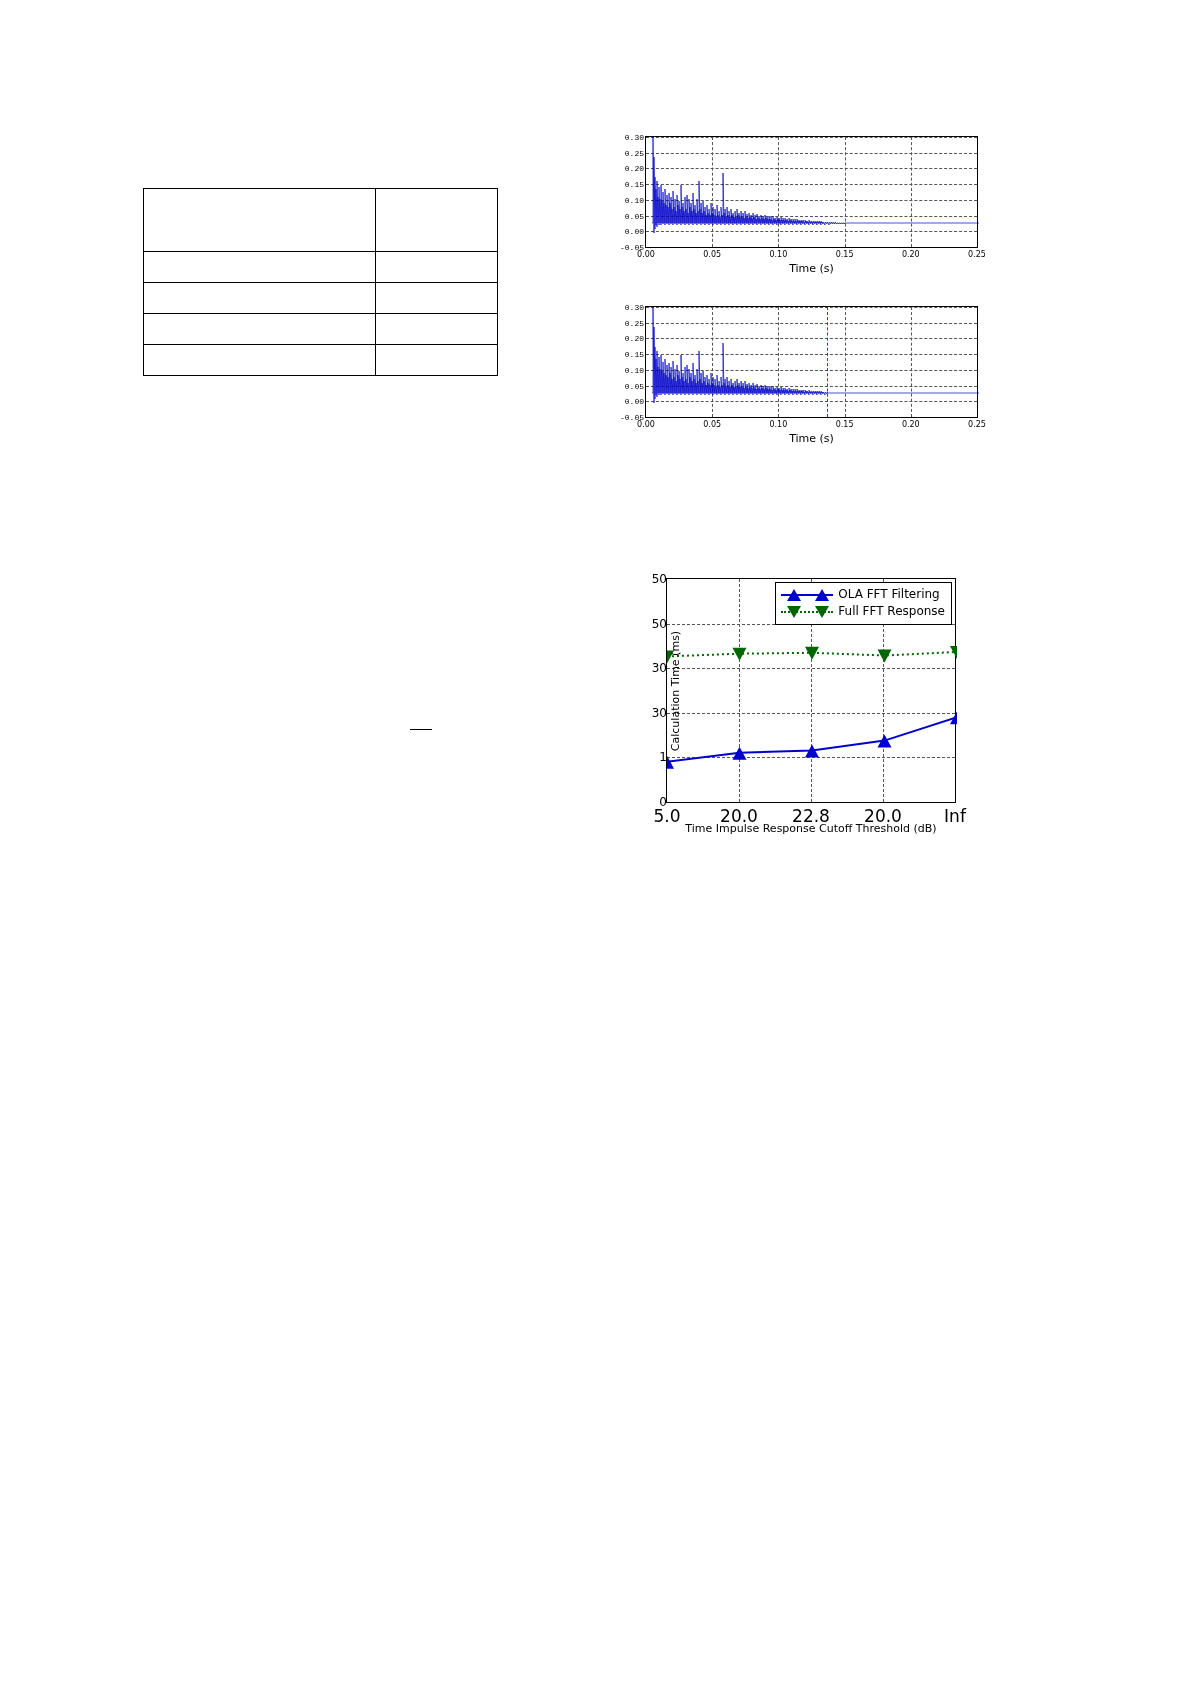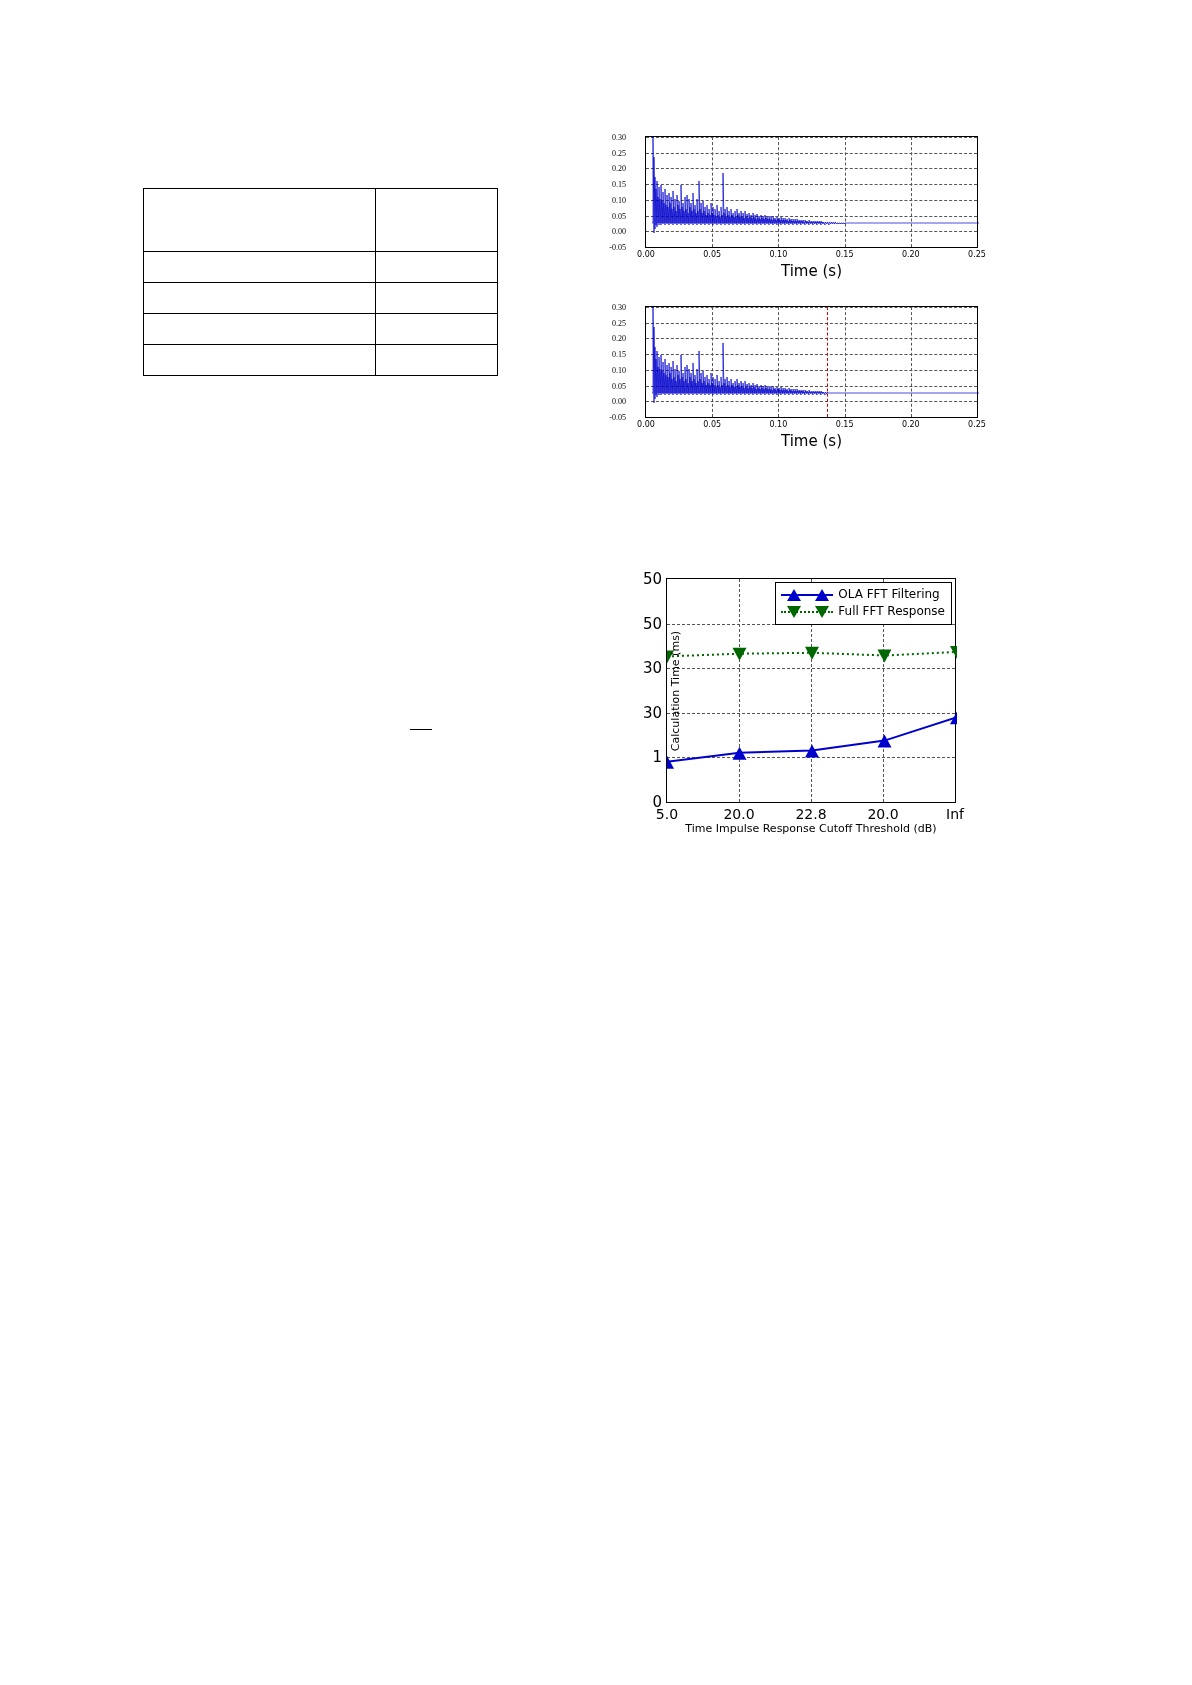--- a/index.html
+++ b/index.html
@@ -70,44 +70,44 @@
   }
   .plotbox {
     position: relative;
     background: #ffffff;
     border: 1px solid #000000;
     box-sizing: border-box;
   }
   .ytick {
     position: absolute;
     right: 100%;
-    margin-right: 20px;
+    margin-right: 2px;
     transform: translateY(-50%);
     font-size: 8px;
-    font-family: Liberation Serif, serif;
+    font-family: Liberation Mono, monospace;
     white-space: nowrap;
     color: #000;
   }
   .xtick {
     position: absolute;
     top: 100%;
     margin-top: 3px;
     transform: translateX(-50%);
     font-size: 8px;
     font-family: "DejaVu Sans", sans-serif;
     white-space: nowrap;
     color: #000;
   }
   .xlabel {
     position: absolute;
     top: 100%;
     margin-top: 15px;
     width: 100%;
     text-align: center;
-    font-size: 15px;
+    font-size: 11px;
     font-family: "DejaVu Sans", sans-serif;
     color: #000;
   }
   .gridline-h {
     position: absolute;
     left: 0;
     width: 100%;
     border-top: 1px dashed #555;
     height: 0;
   }
@@ -149,31 +149,30 @@
     margin-top: 20px;
     width: 100%;
     text-align: center;
     font-size: 11px;
     font-family: "DejaVu Sans", sans-serif;
     white-space: nowrap;
   }
   .calc-ytick {
     position: absolute;
     right: 100%;
-    margin-right: 5px;
     transform: translateY(-50%);
-    font-size: 15px;
+    font-size: 12px;
     font-family: "DejaVu Sans", sans-serif;
   }
   .calc-xtick {
     position: absolute;
     top: 100%;
     margin-top: 4px;
     transform: translateX(-50%);
-    font-size: 14px;
+    font-size: 17px;
     font-family: "DejaVu Sans", sans-serif;
   }
   #calc-legend {
     position: absolute;
     right: 3px;
     top: 3px;
     border: 1px solid #000;
     background: #ffffff;
     padding: 3px 6px 4px 5px;
     font-size: 12px;

